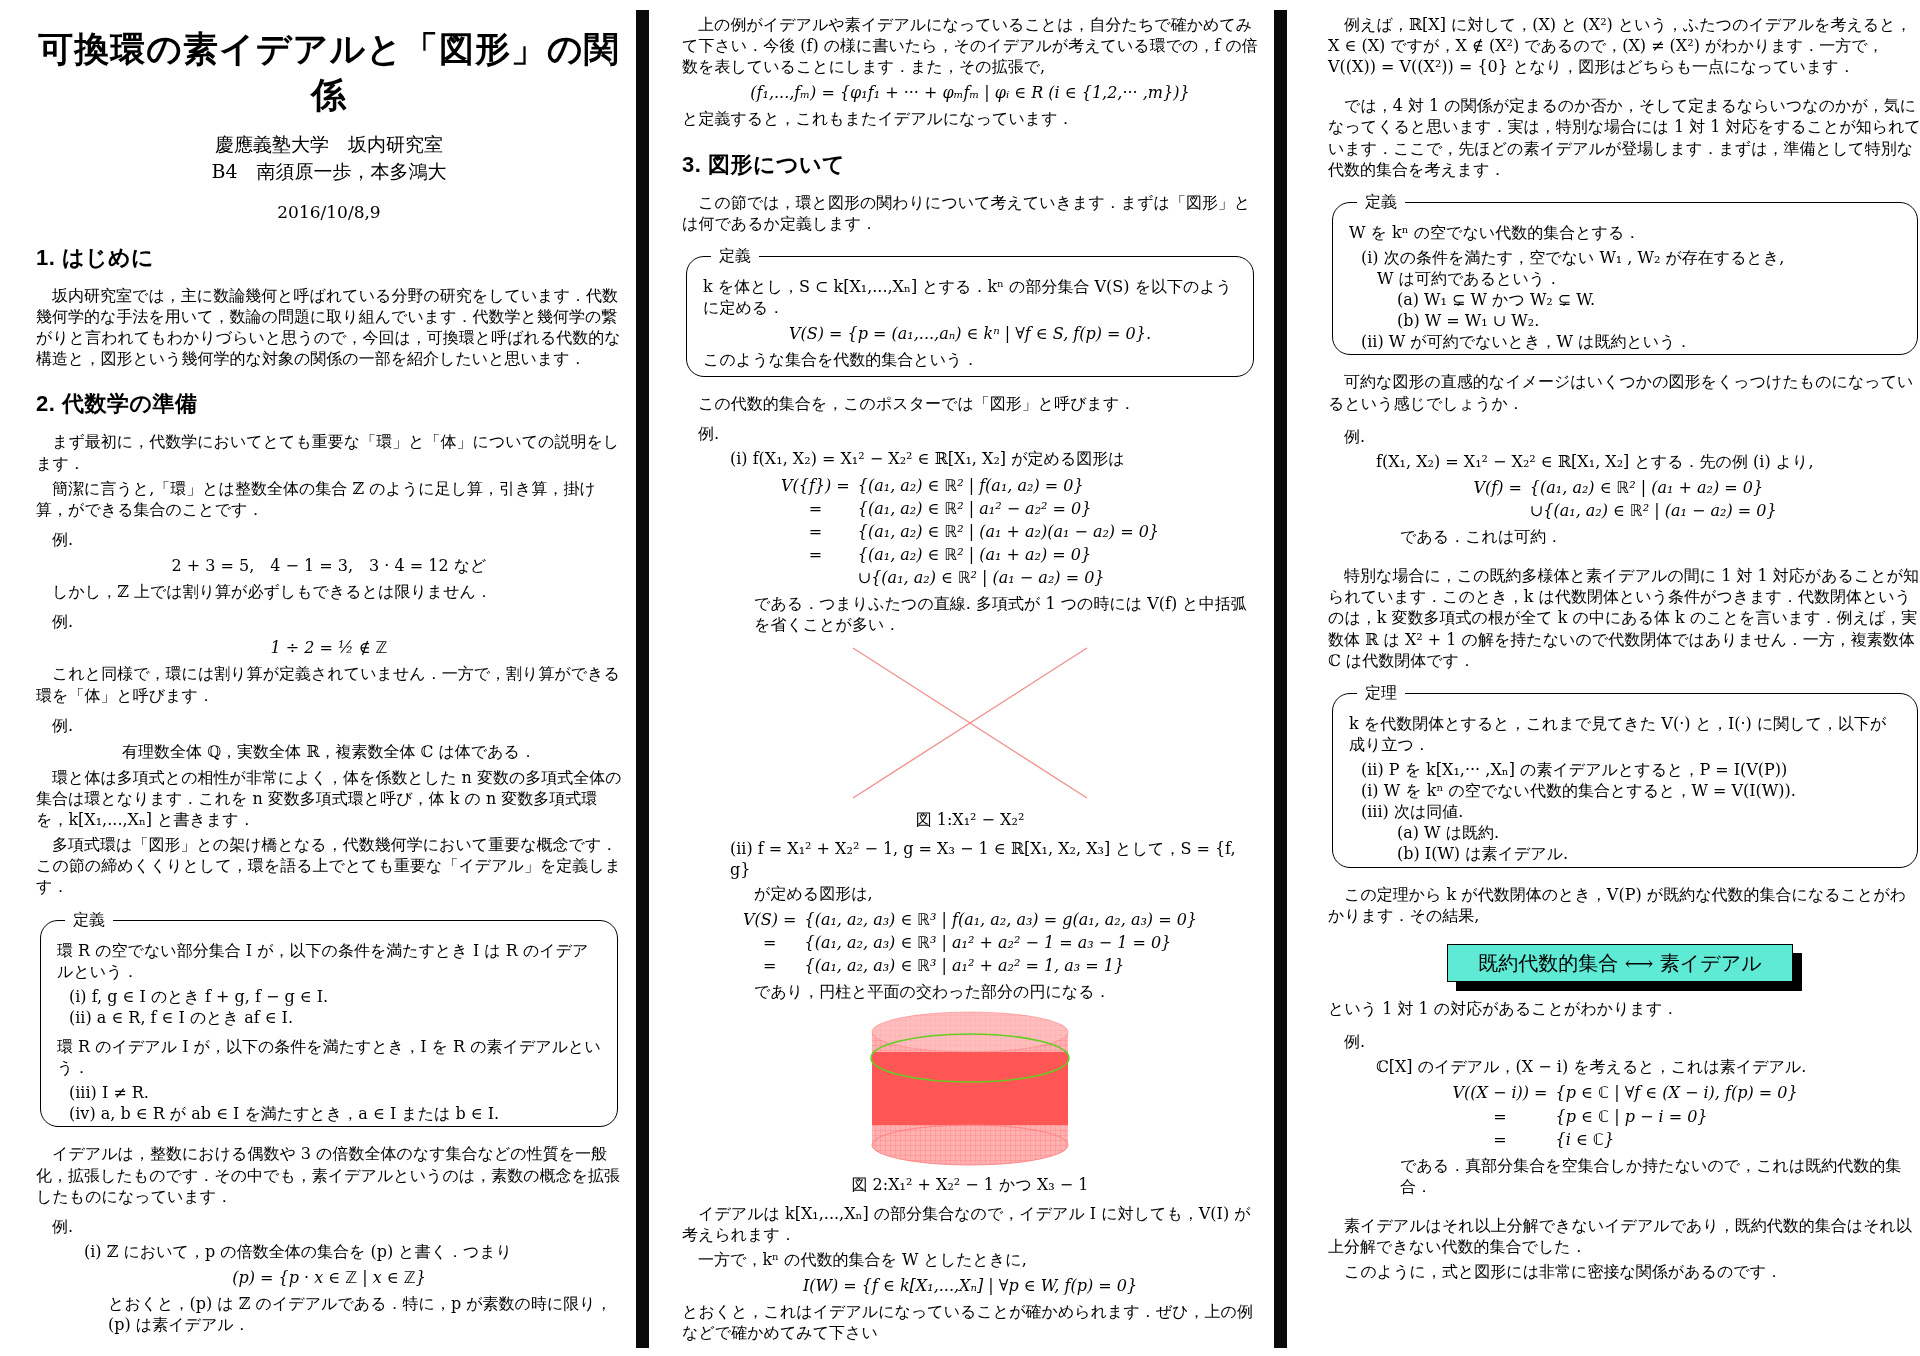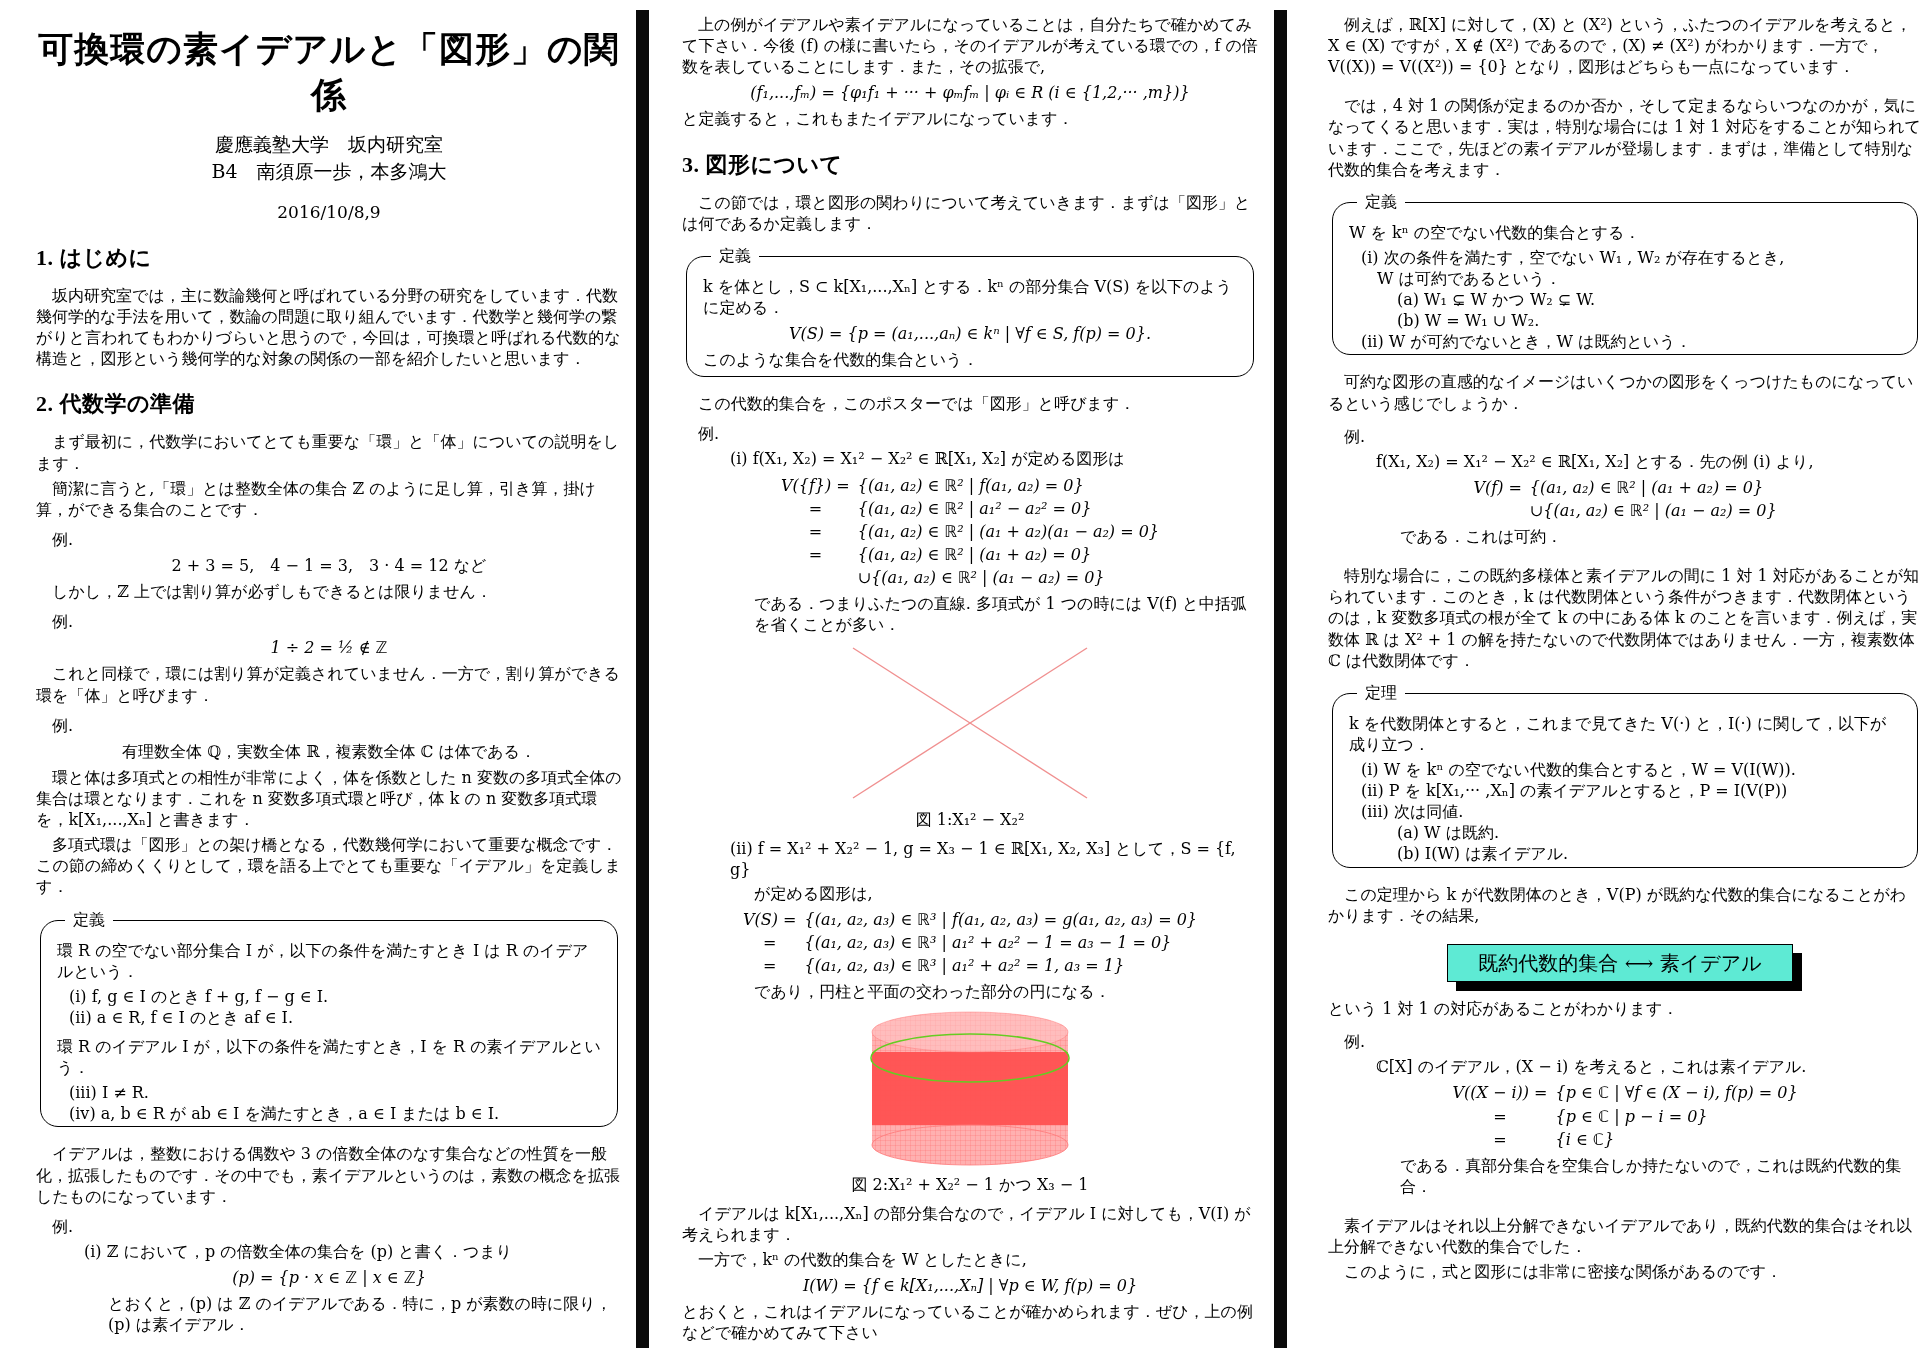--- a/index.html
+++ b/index.html
@@ -16,21 +16,21 @@
   #col1{left:36px;width:586px;}
   #col2{left:682px;width:576px;}
   #col3{left:1328px;width:594px;}
   .title{
     font-family:"DejaVu Sans","Liberation Sans",sans-serif;font-weight:bold;
     font-size:35px;text-align:center;margin:26px 0 14px;letter-spacing:1px;
   }
   .byline{text-align:center;font-size:19px;margin:2px 0;}
   .date{text-align:center;font-size:17px;margin:16px 0 4px;}
   .sec{
-    font-family:Liberation Serif, serif;font-weight:bold;
+    font-family:Liberation Sans, sans-serif;font-weight:bold;
     font-size:22px;margin:20px 0 13px;letter-spacing:0.5px;
   }
   .para{margin:4px 0;text-indent:1em;}
   .noind{margin:4px 0;text-indent:0;}
   .exlabel{margin:9px 0 4px 16px;}
   .ceq{text-align:center;margin:5px 0;font-style:italic;}
   .ceq.upr{font-style:normal;}
   .eqtable{margin:4px auto;border-collapse:collapse;font-style:italic;}
   .eqtable td{padding:1px 4px;}
   .eqtable .lhs{text-align:center;}
@@ -232,22 +232,22 @@
         </tr>
   </tbody>
     </table>
   <div class="exbody">である．これは可約．</div>
 
   <p class="para gap-top">特別な場合に，この既約多様体と素イデアルの間に 1 対 1 対応があることが知られています．このとき，k は代数閉体という条件がつきます．代数閉体というのは，k 変数多項式の根が全て k の中にある体 k のことを言います．例えば，実数体 ℝ は X² + 1 の解を持たないので代数閉体ではありません．一方，複素数体 ℂ は代数閉体です．</p>
 
   <div class="defbox">
     <span class="boxlabel">定理</span>
     <div class="noind">k を代数閉体とすると，これまで見てきた V(·) と，I(·) に関して，以下が成り立つ．</div>
+    <div class="itm1">(ii) P を k[X₁,··· ,Xₙ] の素イデアルとすると，P = I(V(P))</div>
     <div class="itm1">(i) W を kⁿ の空でない代数的集合とすると，W = V(I(W)).</div>
-    <div class="itm1">(ii) P を k[X₁,··· ,Xₙ] の素イデアルとすると，P = I(V(P))</div>
     <div class="itm1">(iii) 次は同値.</div>
     <div class="itm3">(a) W は既約.</div>
     <div class="itm3">(b) I(W) は素イデアル.</div>
   </div>
 
   <p class="para">この定理から k が代数閉体のとき，V(P) が既約な代数的集合になることがわかります．その結果,</p>
   <div class="resultwrap">
     <span class="resultbox">既約代数的集合 ⟷ 素イデアル</span>
   </div>
   <p class="noind">という 1 対 1 の対応があることがわかります．</p>

